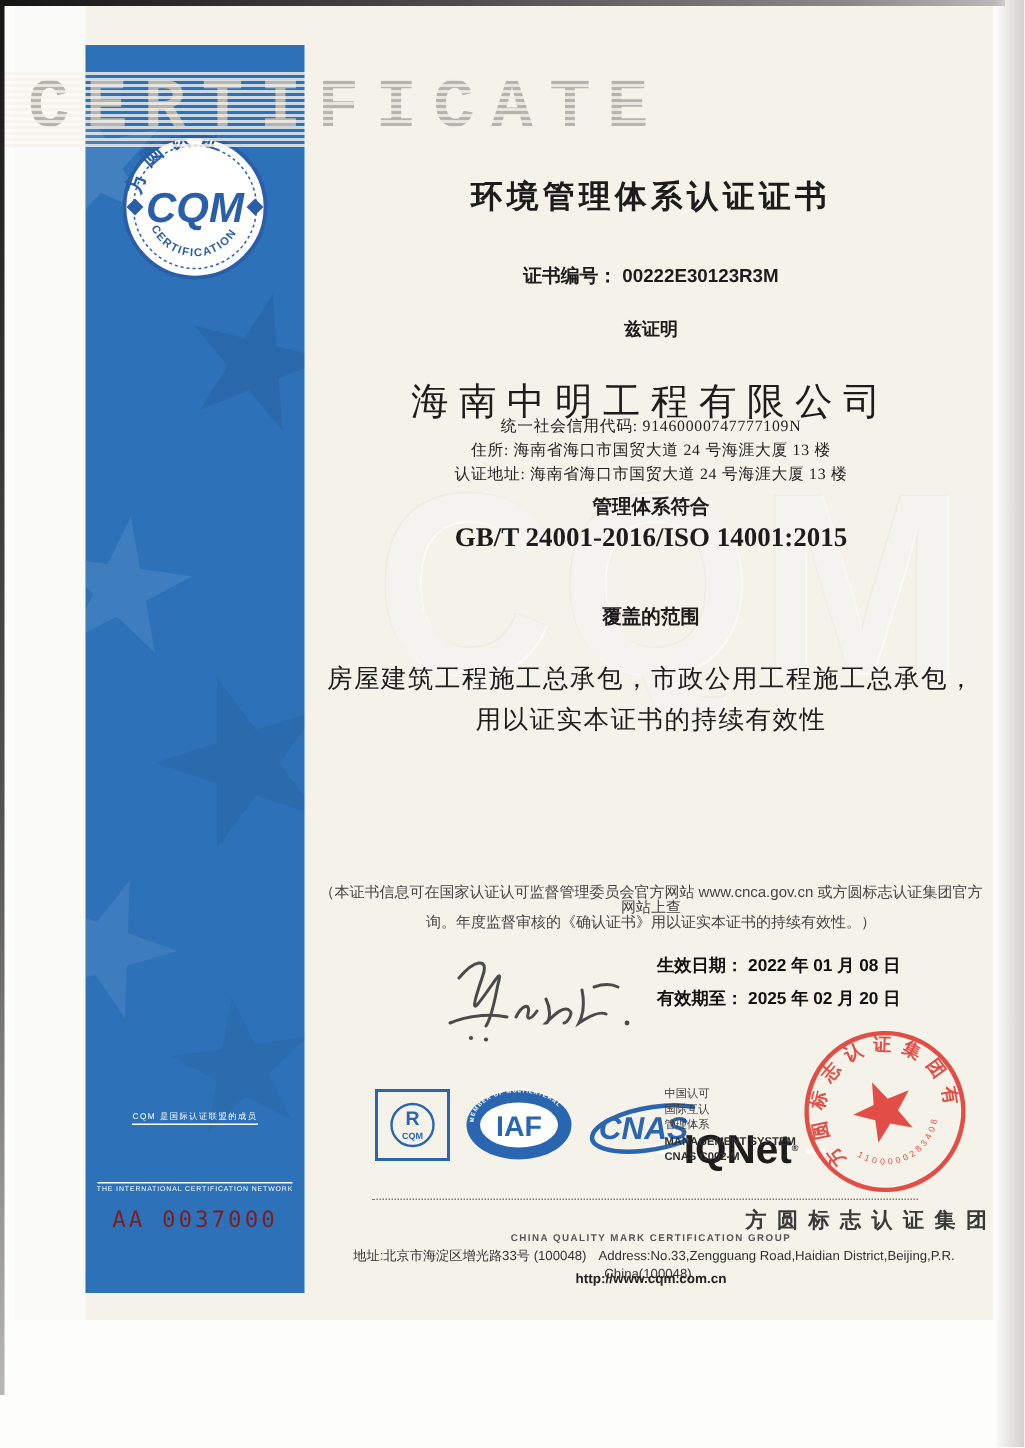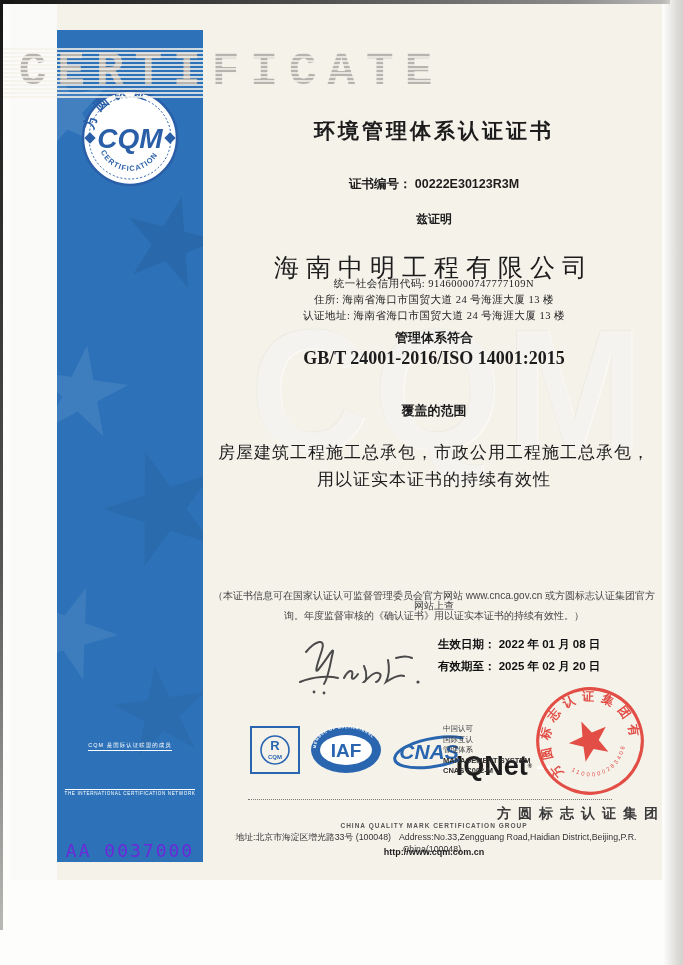--- a/index.html
+++ b/index.html
@@ -22,22 +22,22 @@
   .cqm-logo{position:absolute;left:80px;top:88px;width:100px;height:100px;}
   
   .iqnet{position:absolute;left:60px;top:733px;width:140px;text-align:center;color:#fff;}
   .iqnet .small-top{font-size:5.5px;letter-spacing:1px;border-bottom:1px solid #fff;
                     display:inline-block;padding-bottom:1px;}
   .iqnet .main{font-size:27px;font-weight:bold;letter-spacing:0;line-height:30px;position:relative;}
   .iqnet .dash{display:inline-block;width:13px;height:3px;background:#fff;vertical-align:middle;margin:0 5px;}
   .iqnet .reg{font-size:6px;vertical-align:top;}
   .iqnet .small-bottom{font-size:4.6px;letter-spacing:0.6px;border-top:1px solid #fff;
                        display:inline-block;padding-top:1px;margin-top:1px;}
-  .serial{position:absolute;left:57px;top:840px;width:146px;text-align:center;
-          font-family:"DejaVu Sans Mono",monospace;font-size:18px;letter-spacing:2px;color:#6d28d9;}
+  .serial{position:absolute;left:57px;top:804px;width:146px;text-align:center;
+          font-family:"DejaVu Sans Mono",monospace;font-size:15px;letter-spacing:2px;color:#7f1d1d;}
   
   .watermark{position:absolute;left:238px;top:295px;width:420px;text-align:center;
              font-size:165px;font-weight:bold;letter-spacing:4px;color:rgba(120,110,90,0.05);
              text-shadow:1px 1px 0 rgba(255,255,255,0.6);transform:scaleY(1.05);pointer-events:none;}
   
   .main{position:absolute;left:203px;top:0;width:462px;text-align:center;color:#1c1c1c;}
   .cert-title{position:absolute;left:0;top:46px;width:462px;text-align:center;
               font-size:46px;font-weight:bold;letter-spacing:11px;color:#b7b4b0;font-family:Liberation Mono, monospace;}
   .cert-title::after{content:"";position:absolute;inset:0;
     background:repeating-linear-gradient(180deg,rgba(245,242,234,0) 0 2px,rgba(245,242,234,0.8) 2px 4px);}

